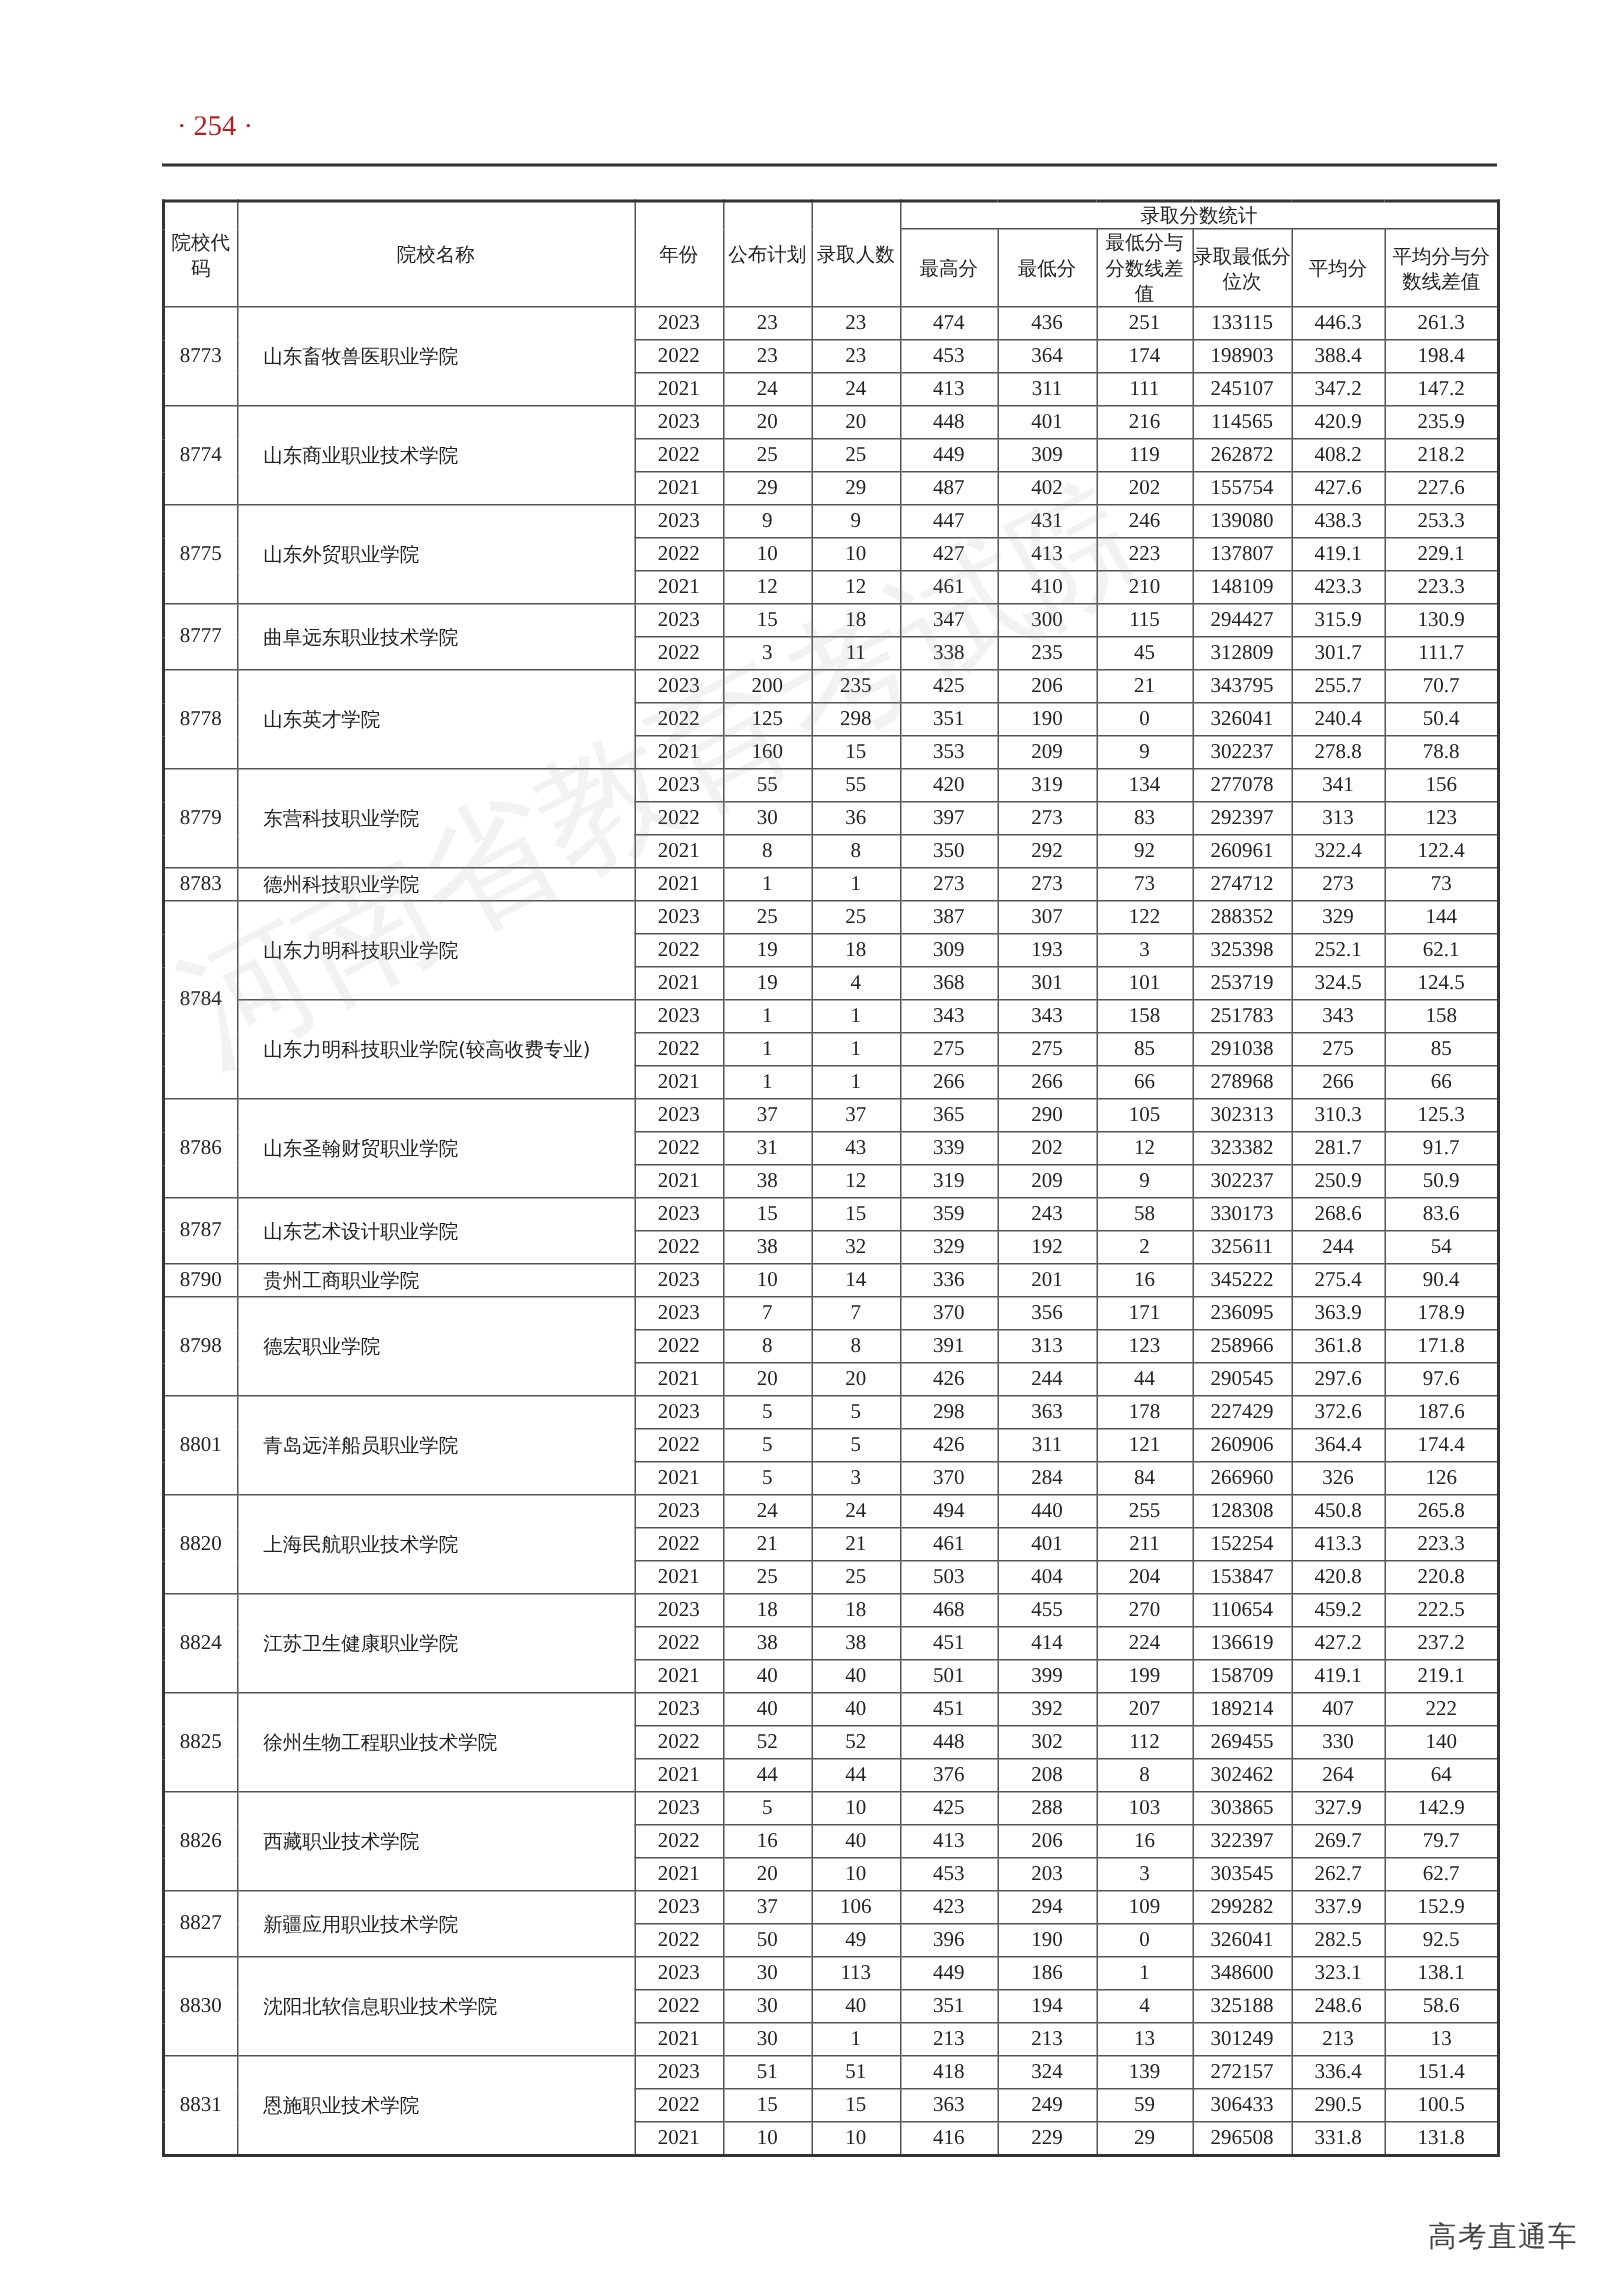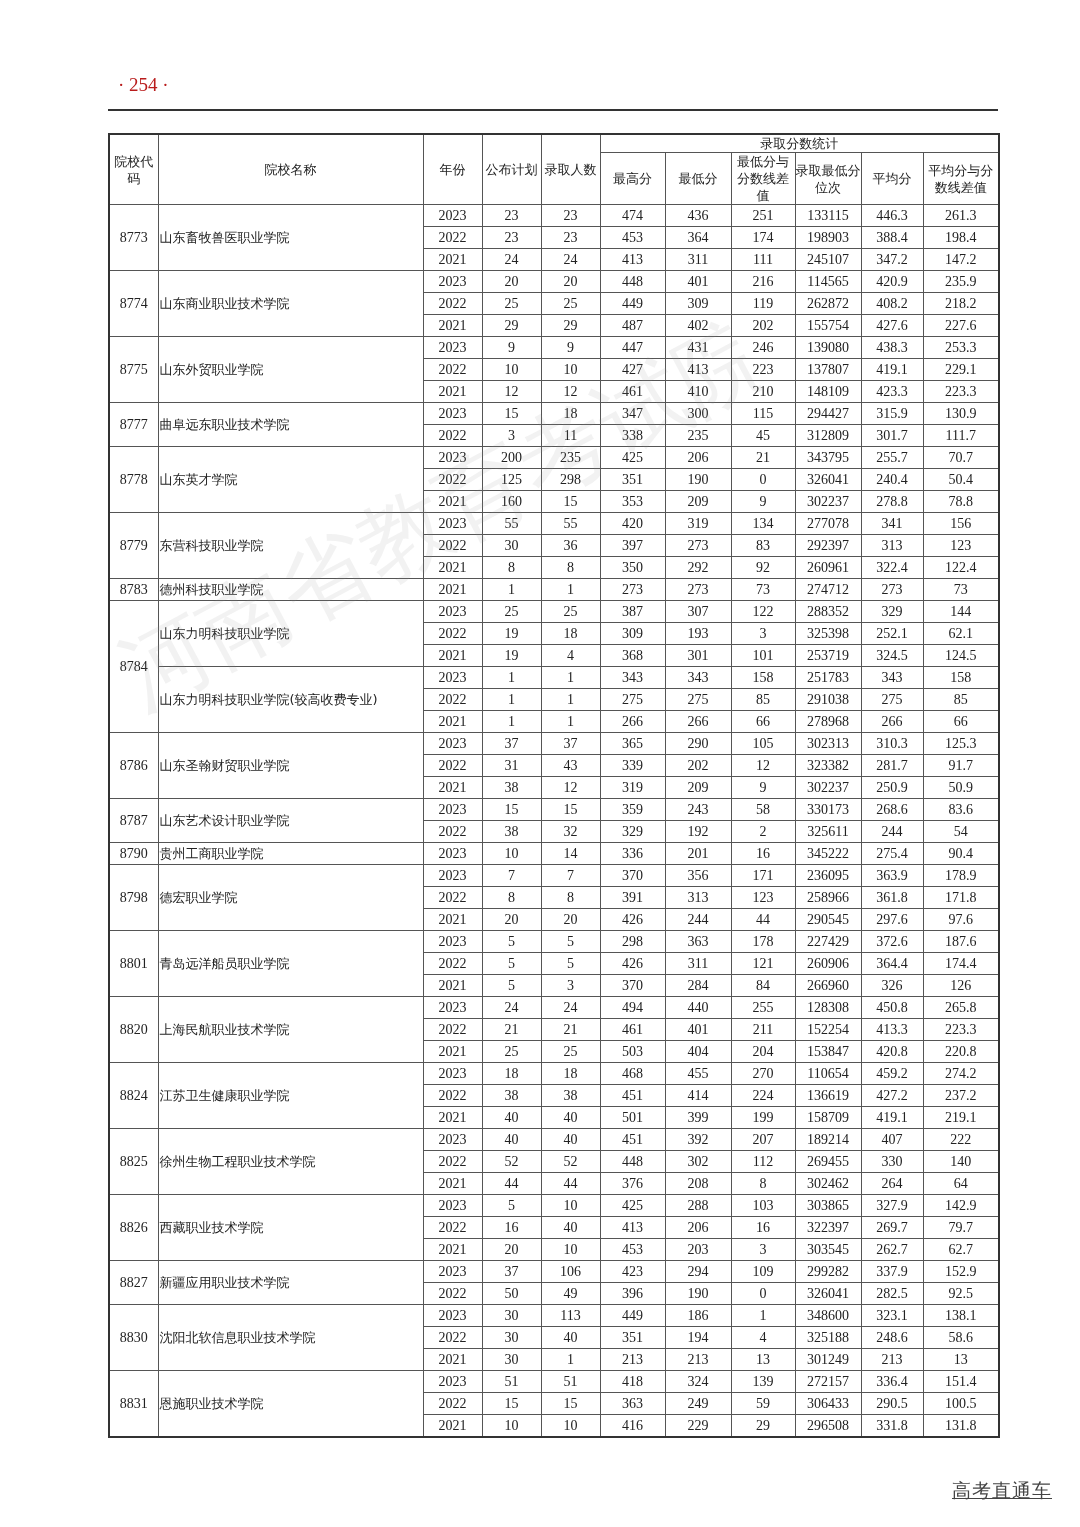--- a/index.html
+++ b/index.html
@@ -29,25 +29,25 @@
   table {
     border-collapse: collapse; width: 890px; table-layout: fixed;
     font-family: "Liberation Serif", serif; font-size: 14px;
   }
   th, td {
     border: 1px solid #555; text-align: center; vertical-align: middle; padding: 0;
     color: #222; font-weight: normal;
   }
   th { font-family: Liberation Sans, sans-serif; font-size: 13px; line-height: 17px; }
   td { height: 21px; }
-  td.name { text-align: left; padding-left: 1px; font-family: "DejaVu Sans", sans-serif; font-size: 13px; }
+  td.name { text-align: left; padding-left: 17px; font-family: "DejaVu Sans", sans-serif; font-size: 13px; }
   table { border: 2px solid #333; }
   .footer-brand {
     position: absolute; right: 28px; top: 1478px; font-family: "DejaVu Sans", sans-serif;
-    font-size: 19px; color: #444; letter-spacing: 1px; text-decoration: underline;
+    font-size: 19px; color: #444; letter-spacing: 1px;
   }
   .watermark {
     position: absolute; left: 240px; top: 420px; width: 700px; height: 780px;
     pointer-events: none; color: rgba(150,150,150,0.12); font-size: 90px;
     font-family: "DejaVu Sans", sans-serif; transform: rotate(-28deg); transform-origin: 50% 50%;
     white-space: nowrap; overflow: hidden;
   }
 </style>
 </head>
 <body>
@@ -553,21 +553,21 @@
           <td rowspan="3">8824</td>
           <td rowspan="3" class="name">江苏卫生健康职业学院</td>
           <td>2023</td>
           <td>18</td>
           <td>18</td>
           <td>468</td>
           <td>455</td>
           <td>270</td>
           <td>110654</td>
           <td>459.2</td>
-          <td>274.2</td>
+          <td>222.5</td>
         </tr>
         <tr>
           <td>2022</td>
           <td>38</td>
           <td>38</td>
           <td>451</td>
           <td>414</td>
           <td>224</td>
           <td>136619</td>
           <td>427.2</td>

